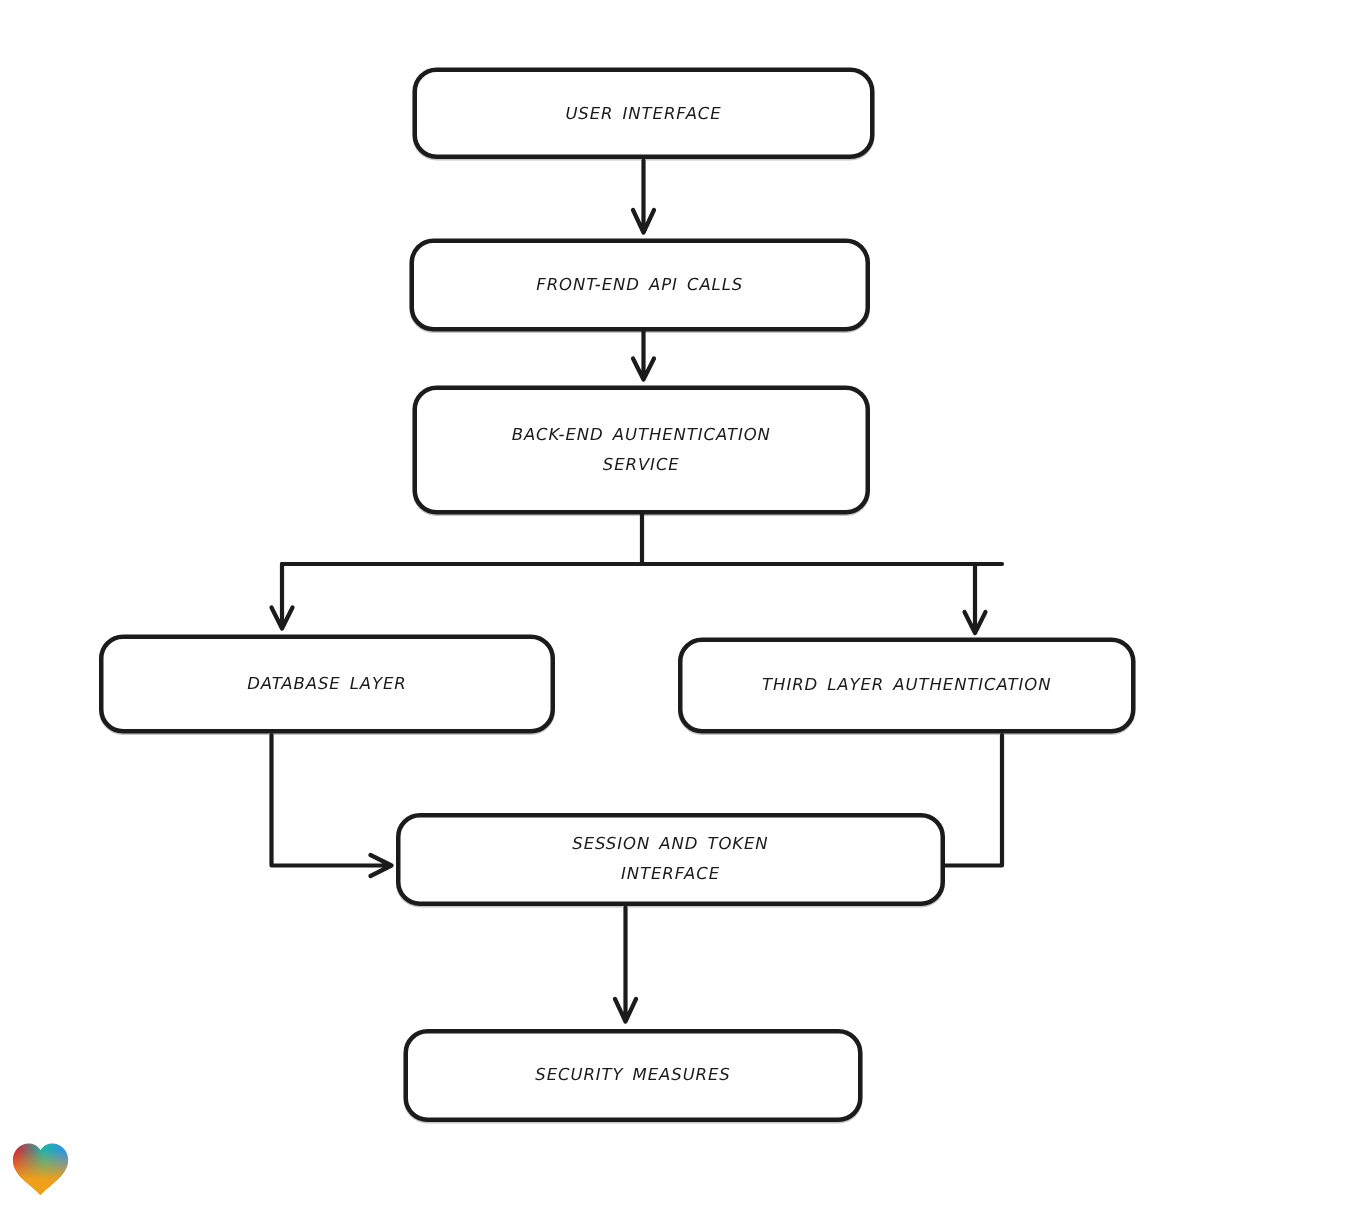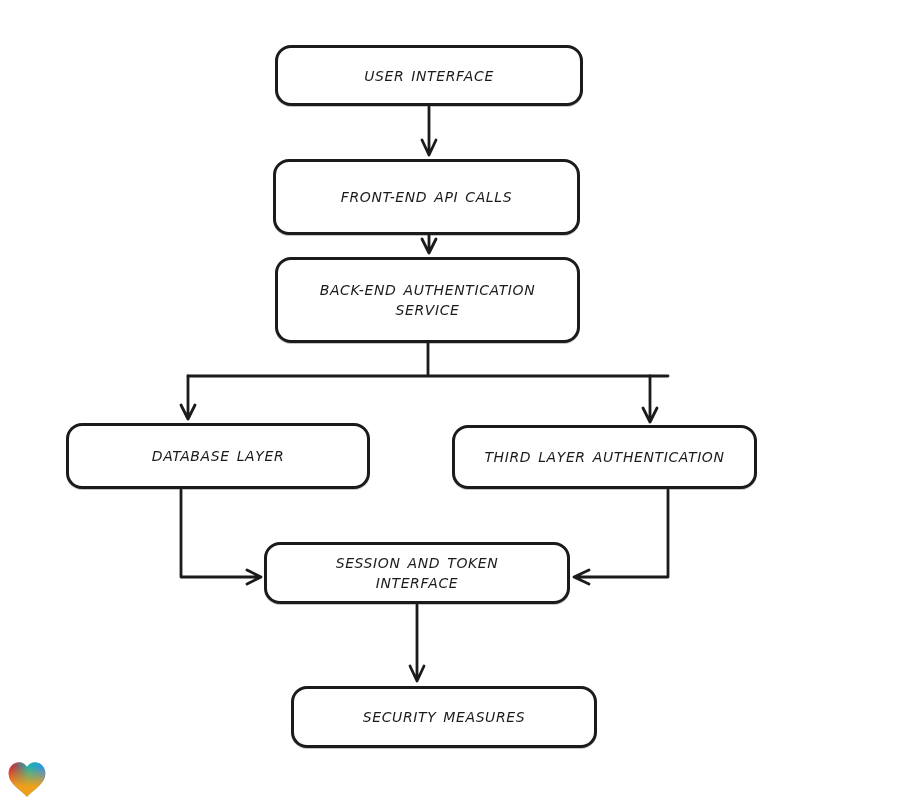--- a/index.html
+++ b/index.html
@@ -40,21 +40,21 @@
     flex-direction: column;
     align-items: center;
     justify-content: center;
     text-align: center;
     box-shadow: 0 1px 0 0 rgba(27,27,27,0.25);
   }
   .node .label-line {
     display: block;
     font-family: "DejaVu Sans", sans-serif;
     font-style: italic;
-    font-size: 14px;
+    font-size: 11px;
     line-height: 20px;
     letter-spacing: 0.6px;
     word-spacing: 2px;
     color: #1b1b1b;
     white-space: nowrap;
   }
   .logo-badge {
     position: absolute;
     left: 8px;
     top: 761px;
@@ -84,43 +84,43 @@
 
     <path d="M668 490 L668 577 L577 577 M589 570 L574 577 L589 584"></path>
 
     <path d="M417 605 L417 678 M410 666 L417 681 L424 666"></path>
   </svg>
 
   <div class="node" style="left:275px; top:45px; width:308px; height:61px;">
     <span class="label-line">USER INTERFACE</span>
   </div>
 
-  <div class="node" style="left:273px; top:159px; width:307px; height:76px;">
+  <div class="node" style="left:273px; top:159px; width:307px; height:62px;">
     <span class="label-line">FRONT-END API CALLS</span>
   </div>
 
   <div class="node" style="left:66px; top:423px; width:304px; height:66px;">
     <span class="label-line">DATABASE LAYER</span>
   </div>
 
   <div class="node" style="left:275px; top:257px; width:305px; height:86px;">
     <span class="label-line">BACK-END AUTHENTICATION</span>
     <span class="label-line">SERVICE</span>
   </div>
 
   <div class="node" style="left:452px; top:425px; width:305px; height:64px;">
     <span class="label-line">THIRD LAYER AUTHENTICATION</span>
   </div>
 
-  <div class="node" style="left:264px; top:542px; width:306px; height:62px;">
+  <div class="node" style="left:264px; top:542px; width:366px; height:62px;">
     <span class="label-line">SESSION AND TOKEN</span>
     <span class="label-line">INTERFACE</span>
   </div>
 
-  <div class="node" style="left:269px; top:686px; width:306px; height:62px;margin-left:22px;">
+  <div class="node" style="left:269px; top:686px; width:306px; height:62px;">
     <span class="label-line">SECURITY MEASURES</span>
   </div>
 
   <div class="logo-badge">
     <svg width="38" height="37" viewBox="0 0 32 30" xmlns="http://www.w3.org/2000/svg">
       <defs>
         <linearGradient id="heart-horiz" x1="0" y1="0" x2="1" y2="0">
           <stop offset="0" stop-color="#e31b2d"></stop>
           <stop offset="0.55" stop-color="#1fb5a6"></stop>
           <stop offset="1" stop-color="#2f8df0"></stop>

